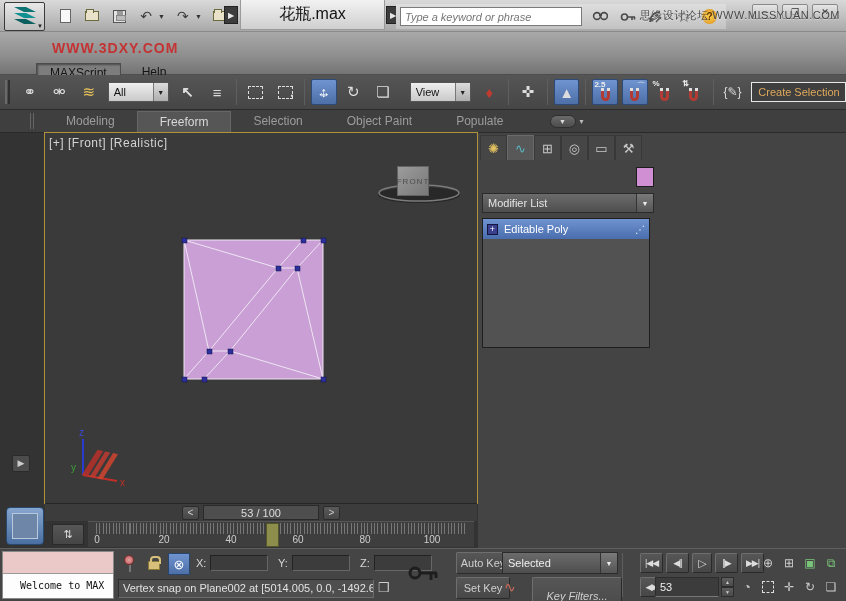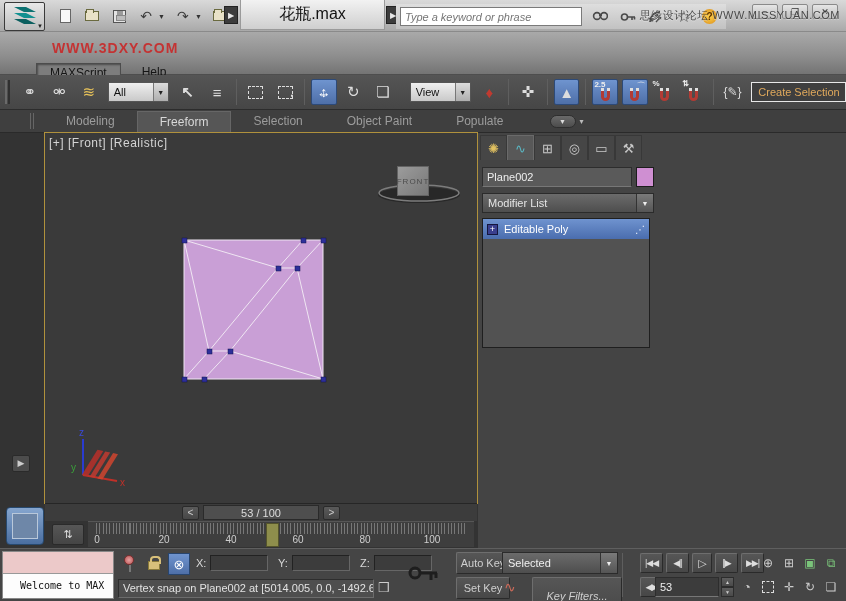--- a/index.html
+++ b/index.html
@@ -384,21 +384,20 @@
   <div class="abs cmdpanel">
     <div class="cp-tabs">
       <span class="cp-tab" style="color:#e0c060;">✺</span>
       <span class="cp-tab active" style="color:#5ab8c4;">∿</span>
       <span class="cp-tab">⊞</span>
       <span class="cp-tab">◎</span>
       <span class="cp-tab">▭</span>
       <span class="cp-tab">⚒</span>
     </div>
 
-    <input class="abs fld" style="left: 4px; top: 34px; width: 150px; height: 20px;" value="Plane002">
     <div class="abs swatch" style="left:158px;top:34px;width:18px;height:20px;"></div>
     <div class="abs dd" style="left:4px;top:60px;width:172px;height:20px;">
       <span class="txt">Modifier List</span>
       <span class="arr">▼</span>
     </div>
     <div class="abs stack" style="left:4px;top:85px;width:168px;height:130px;">
       <div class="stack-row">
         <span class="plus-box">+</span>
         <span>Editable Poly</span>
         <span class="sparkle">⋰</span>

